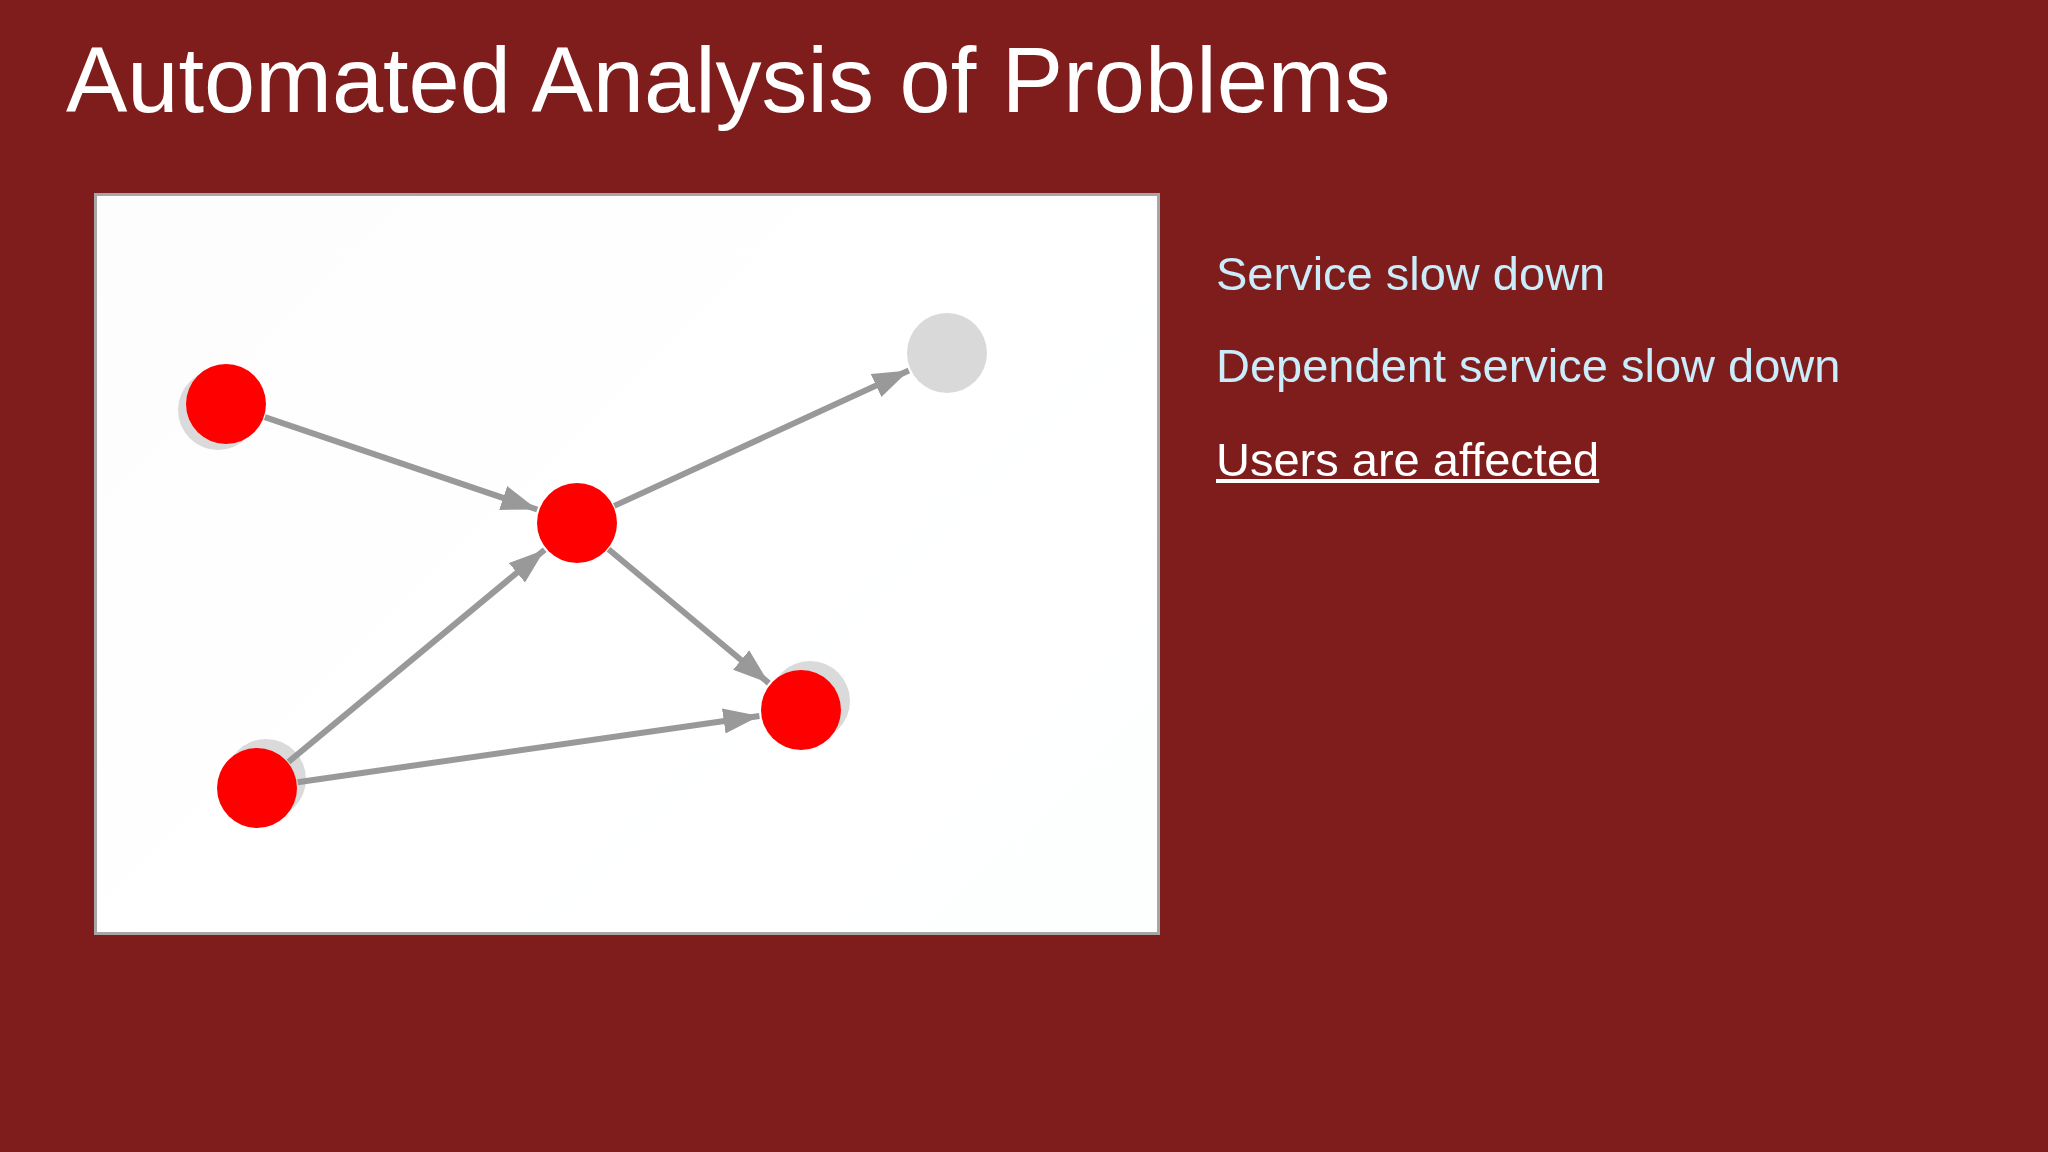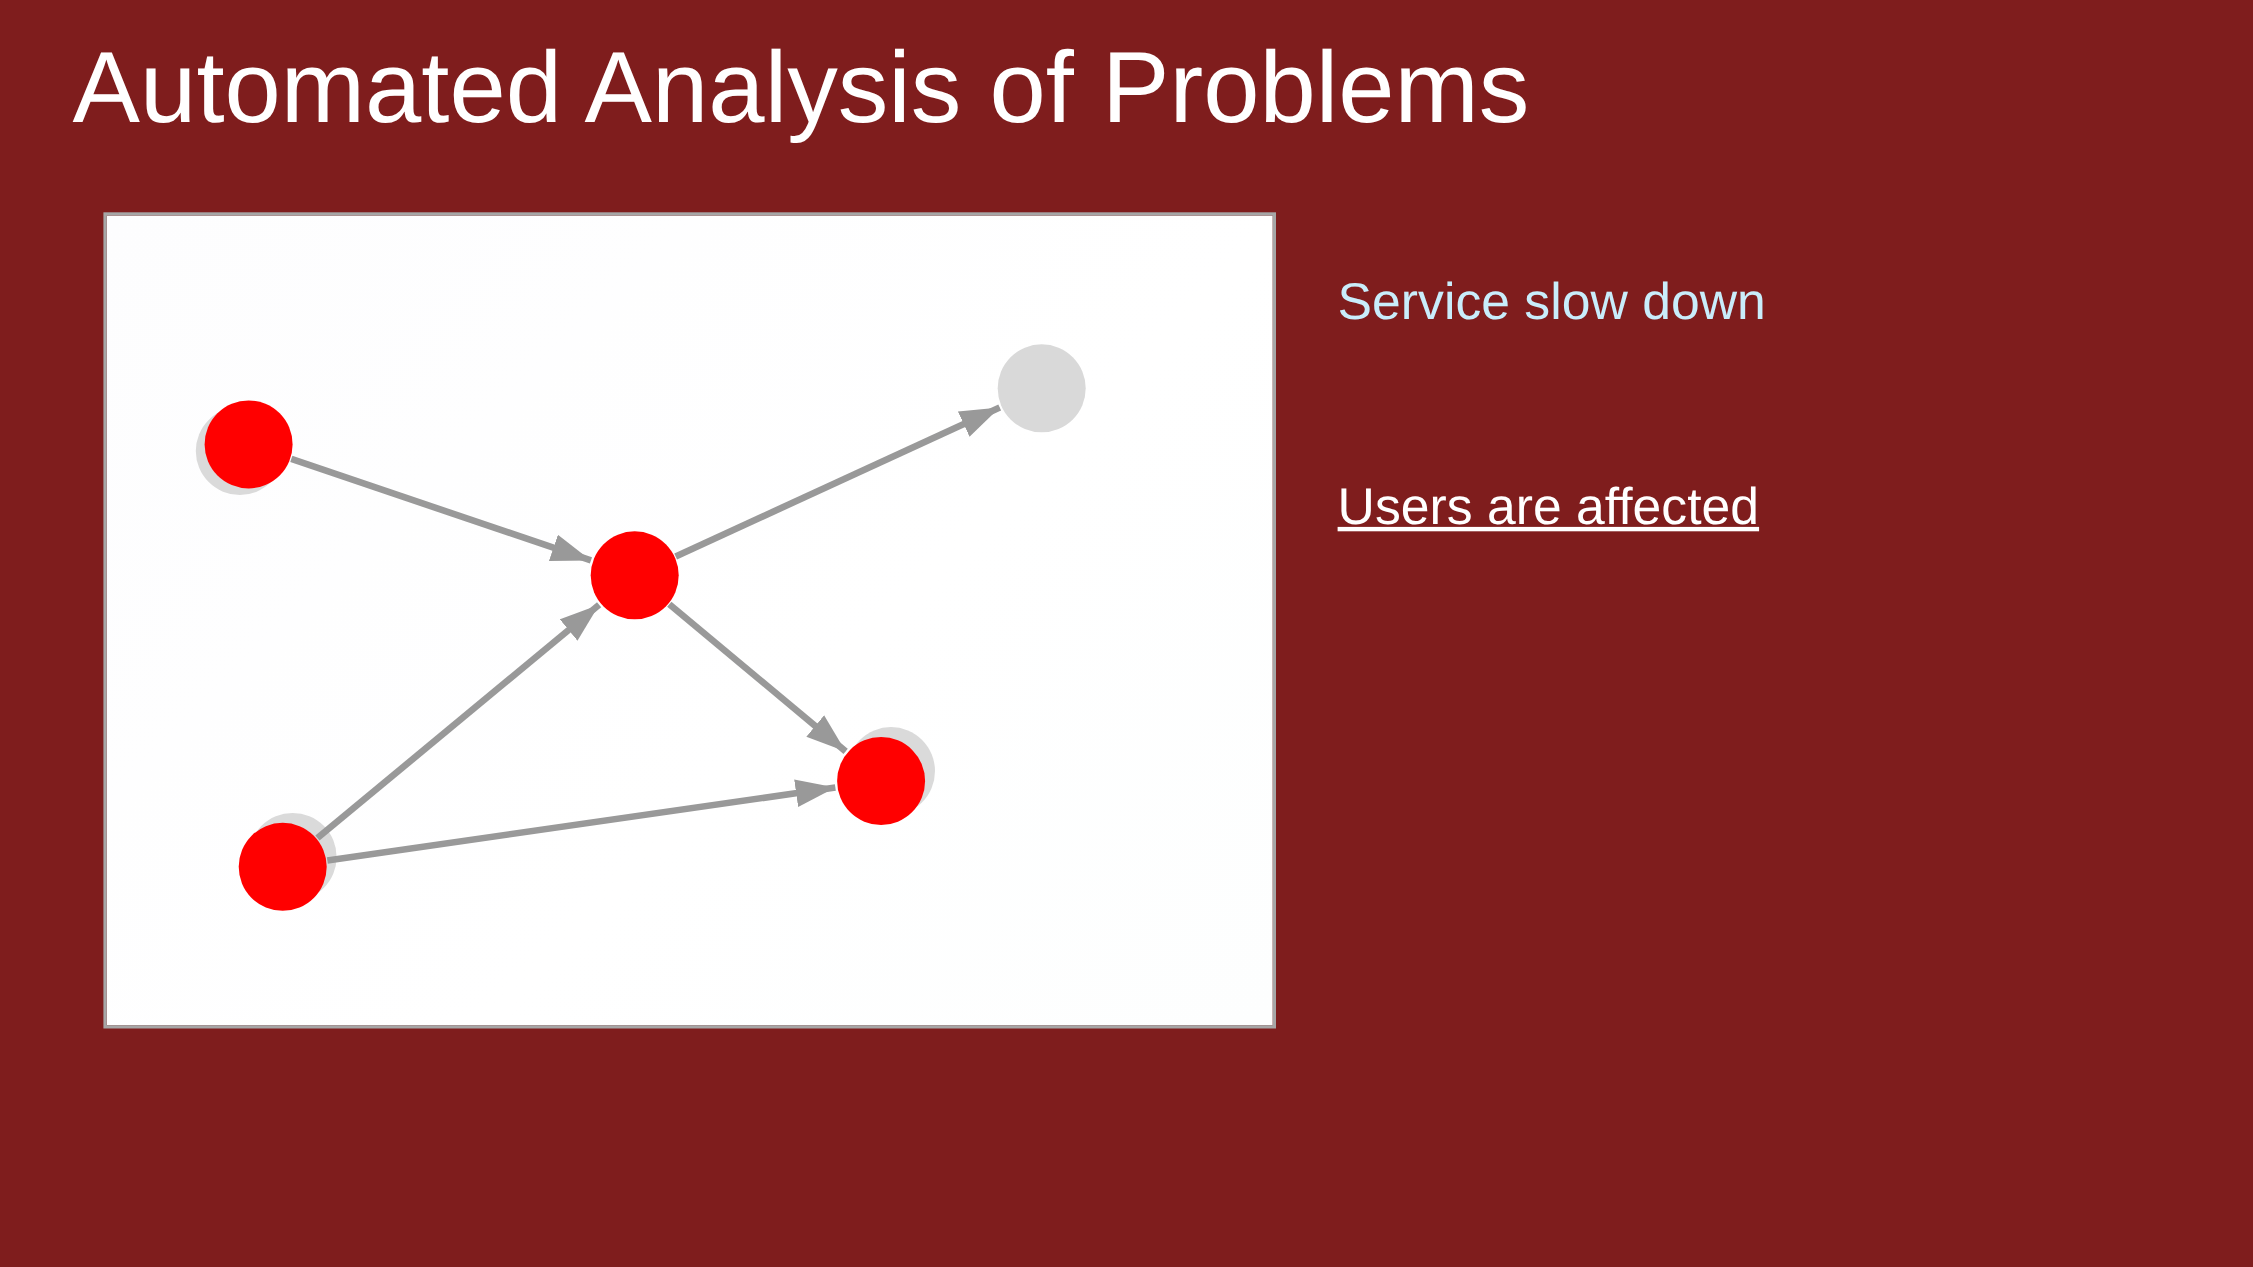--- a/index.html
+++ b/index.html
@@ -74,16 +74,17 @@
         <circle cx="129" cy="208" r="40" fill="#FF0000"></circle>
         <circle cx="480" cy="327" r="40" fill="#FF0000"></circle>
         <circle cx="850" cy="157" r="40" fill="#D9D9D9"></circle>
         <circle cx="704" cy="514" r="40" fill="#FF0000"></circle>
         <circle cx="160" cy="592" r="40" fill="#FF0000"></circle>
       </svg>
   </div>
 
   <div id="annotation-0" class="annotation-line" style="color: rgb(201, 237, 251);">Service slow down</div>
 
+  <div id="annotation-1" class="annotation-line" style="color: rgb(201, 237, 251);">Dependent service slow down</div>
 
   <div id="annotation-2" class="annotation-line" style="color: rgb(255, 255, 255); text-decoration: underline;">Users are affected</div>
 
 </div>
 
 </body></html>

